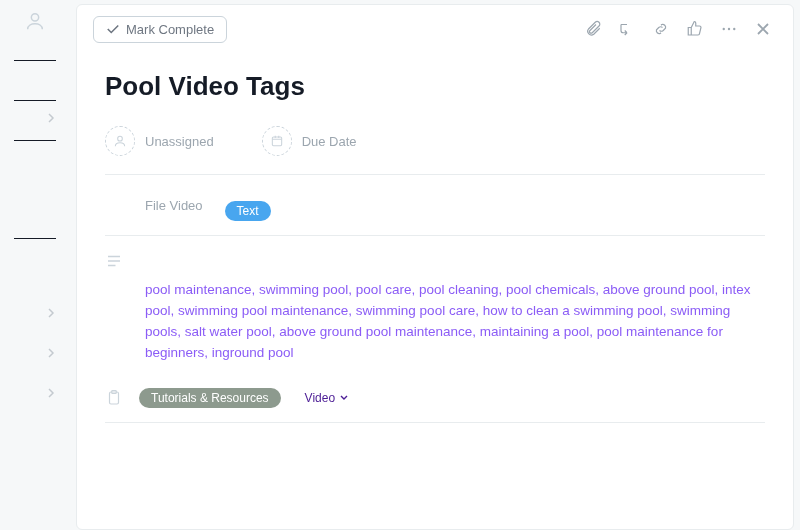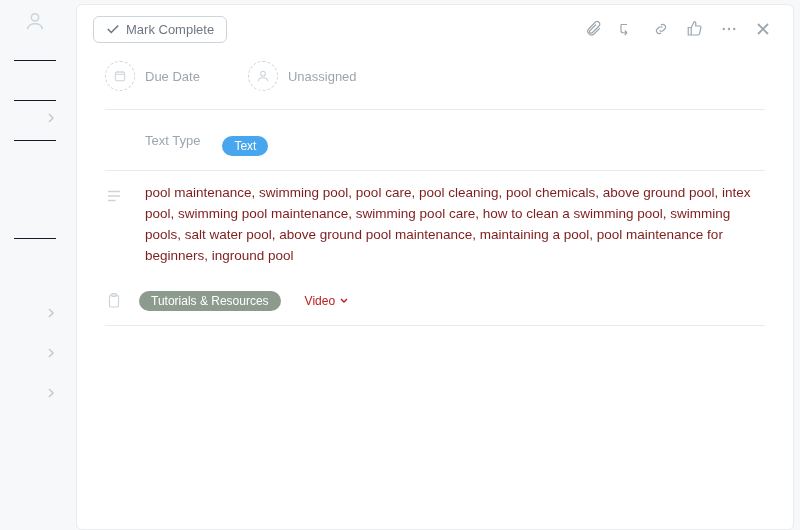--- a/index.html
+++ b/index.html
@@ -119,35 +119,36 @@
   .pill {
     display: inline-flex;
     align-items: center;
     padding: 3px 12px;
     border-radius: 10px;
     font-size: 12px;
   }
   .pill.blue { background: #48a6ef; color: #fff; margin-top: 12px; }
   .pill.olive { background: #8d9a8e; color: #fff; }
   .pill.grey-outline {
-    color: #b91c1c;
+    color: #4c1d95;
     padding-right: 6px;
   }
   .divider { border-top:1px solid #e8ecee; }
   .desc-row {
     display: flex;
     gap: 18px;
     align-items: flex-start;
     padding: 12px 0 10px 0;
   }
   .lines-icon { color:#cbd4db; margin-top:4px; flex:0 0 22px; }
   .desc-text {
     font-size: 13.5px;
     line-height: 1.55;
-    color: #7f1d1d;
+    color: #8b5cf6;
+    margin-top: 32px;
   }
   .tags-row {
     display: flex;
     align-items: center;
     gap: 12px;
     padding: 14px 0 14px 0;
   }
   .clipboard-icon { color:#cbd4db; flex:0 0 22px; }
   .activity {
     display: flex;
@@ -248,44 +249,45 @@
     </div>
     <div class="icon-btn">
       <svg width="16" height="16" viewBox="0 0 16 16">
           <path d="M3 3l10 10M13 3L3 13" stroke="currentColor" stroke-width="1.8"></path>
         </svg>
     </div>
   </div>
 
   <div class="content">
 
+    <h1 class="title">Pool Video Tags</h1>
 
     <div class="meta-row">
+      <div class="meta-item">
+        <span class="dashed-circle">
+          <svg width="14" height="14" viewBox="0 0 24 24" fill="none" stroke="currentColor" stroke-width="1.8">
+              <circle cx="12" cy="8" r="4"></circle>
+              <path d="M4 21c0-4 4-6 8-6s8 2 8 6"></path>
+            </svg>
+        </span>
+        <span>Unassigned</span>
+      </div>
       <div class="meta-item">
         <span class="dashed-circle">
           <svg width="14" height="14" viewBox="0 0 24 24" fill="none" stroke="currentColor" stroke-width="1.8">
               <rect x="4" y="5" width="16" height="15" rx="2"></rect>
               <path d="M4 9h16M9 3v4M15 3v4"></path>
             </svg>
         </span>
         <span>Due Date</span>
       </div>
-      <div class="meta-item">
-        <span class="dashed-circle">
-          <svg width="14" height="14" viewBox="0 0 24 24" fill="none" stroke="currentColor" stroke-width="1.8">
-              <circle cx="12" cy="8" r="4"></circle>
-              <path d="M4 21c0-4 4-6 8-6s8 2 8 6"></path>
-            </svg>
-        </span>
-        <span>Unassigned</span>
-      </div>
     </div>
 
     <div class="field-row">
-      <span>Text Type</span>
+      <span>File Video</span>
       <span class="pill blue">Text</span>
     </div>
 
     <div class="divider"></div>
 
     <div class="desc-row">
       <span class="lines-icon">
         <svg width="18" height="18" viewBox="0 0 24 24" stroke="currentColor" stroke-width="2">
             <path d="M4 6h16M4 12h16M4 18h10"></path>
           </svg>

